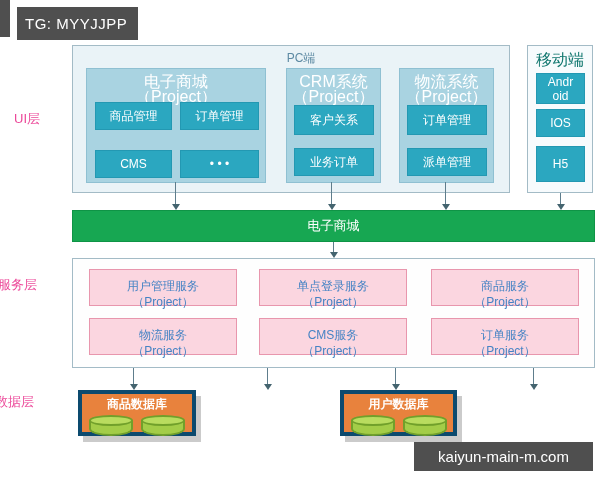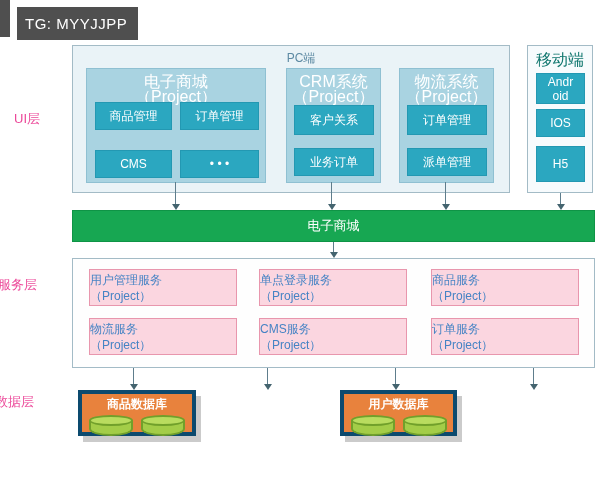--- a/index.html
+++ b/index.html
@@ -24,21 +24,21 @@
     font-size:12px;display:flex;align-items:center;justify-content:center;text-align:center;}
   .mobile-box{position:absolute;left:527px;top:45px;width:66px;height:148px;background:#f7fbfd;border:1px solid #a3bbc6;box-sizing:border-box;}
   .mobile-title{position:absolute;left:0;right:0;top:4px;text-align:center;font-size:16px;color:#0f766e;}
   .btn.wrap{word-break:break-all;padding:0 9px;line-height:14px;}
   
   .gateway{position:absolute;left:72px;top:210px;width:523px;height:32px;background:#17a752;border:1px solid #0f9446;
     box-sizing:border-box;color:#fff;font-size:13px;display:flex;align-items:center;justify-content:center;}
   
   .svc-box{position:absolute;left:72px;top:258px;width:523px;height:110px;background:#fefefe;border:1px solid #a3bbc6;box-sizing:border-box;}
   .svc{position:absolute;width:148px;height:37px;background:#fbd6e0;border:1px solid #e896ad;box-sizing:border-box;
-    color:#4583c4;font-size:12px;line-height:16px;text-align:left;padding-top:2px;}
+    color:#4583c4;font-size:12px;line-height:16px;text-align:center;padding-top:8px;}
   
   .db-box{position:absolute;top:390px;height:46px;background:#e8823d;border:4px solid #0c4a6e;box-sizing:border-box;
     box-shadow:5px 6px 0 rgba(160,160,160,0.55);font-weight:bold;}
   .db-title{text-align:center;color:#fff;font-size:12px;padding-top:2px;}
   .cyl-row{display:flex;justify-content:center;gap:8px;margin-top:2px;}
   .cyl{position:relative;width:44px;height:21px;}
   .cyl-body{position:absolute;left:0;right:0;top:5px;bottom:0;background:#a3cd48;border:2px solid #71a02b;border-top:none;
     border-radius:0 0 50% 50% / 0 0 45% 45%;box-sizing:border-box;}
   .cyl-top{position:absolute;left:0;right:0;top:0;height:11px;background:#b9dc5f;border:2px solid #71a02b;
     border-radius:50%;box-sizing:border-box;}
@@ -47,20 +47,21 @@
   .arr::after{content:"";position:absolute;bottom:-5px;left:50%;transform:translateX(-50%);
     border:4px solid transparent;border-top:6px solid #44646f;border-bottom:none;}
 </style>
 </head>
 <body>
 
 <div class="stage">
 
   <div class="wm-corner"></div>
   <div class="wm-tg">TG: MYYJJPP</div>
+  <div class="wm-site">kaiyun-main-m.com</div>
 
   <div class="layer-label" style="left:14px;top:110px;">UI层</div>
   <div class="layer-label" style="left:-2px;top:276px;">服务层</div>
   <div class="layer-label" style="left:-5px;top:393px;">数据层</div>
 
   <div class="pc-box">
     <div class="pc-title">PC端</div>
 
     <div class="sys" style="left:13px;top:22px;width:180px;height:115px;">
       <div class="sys-hd">

